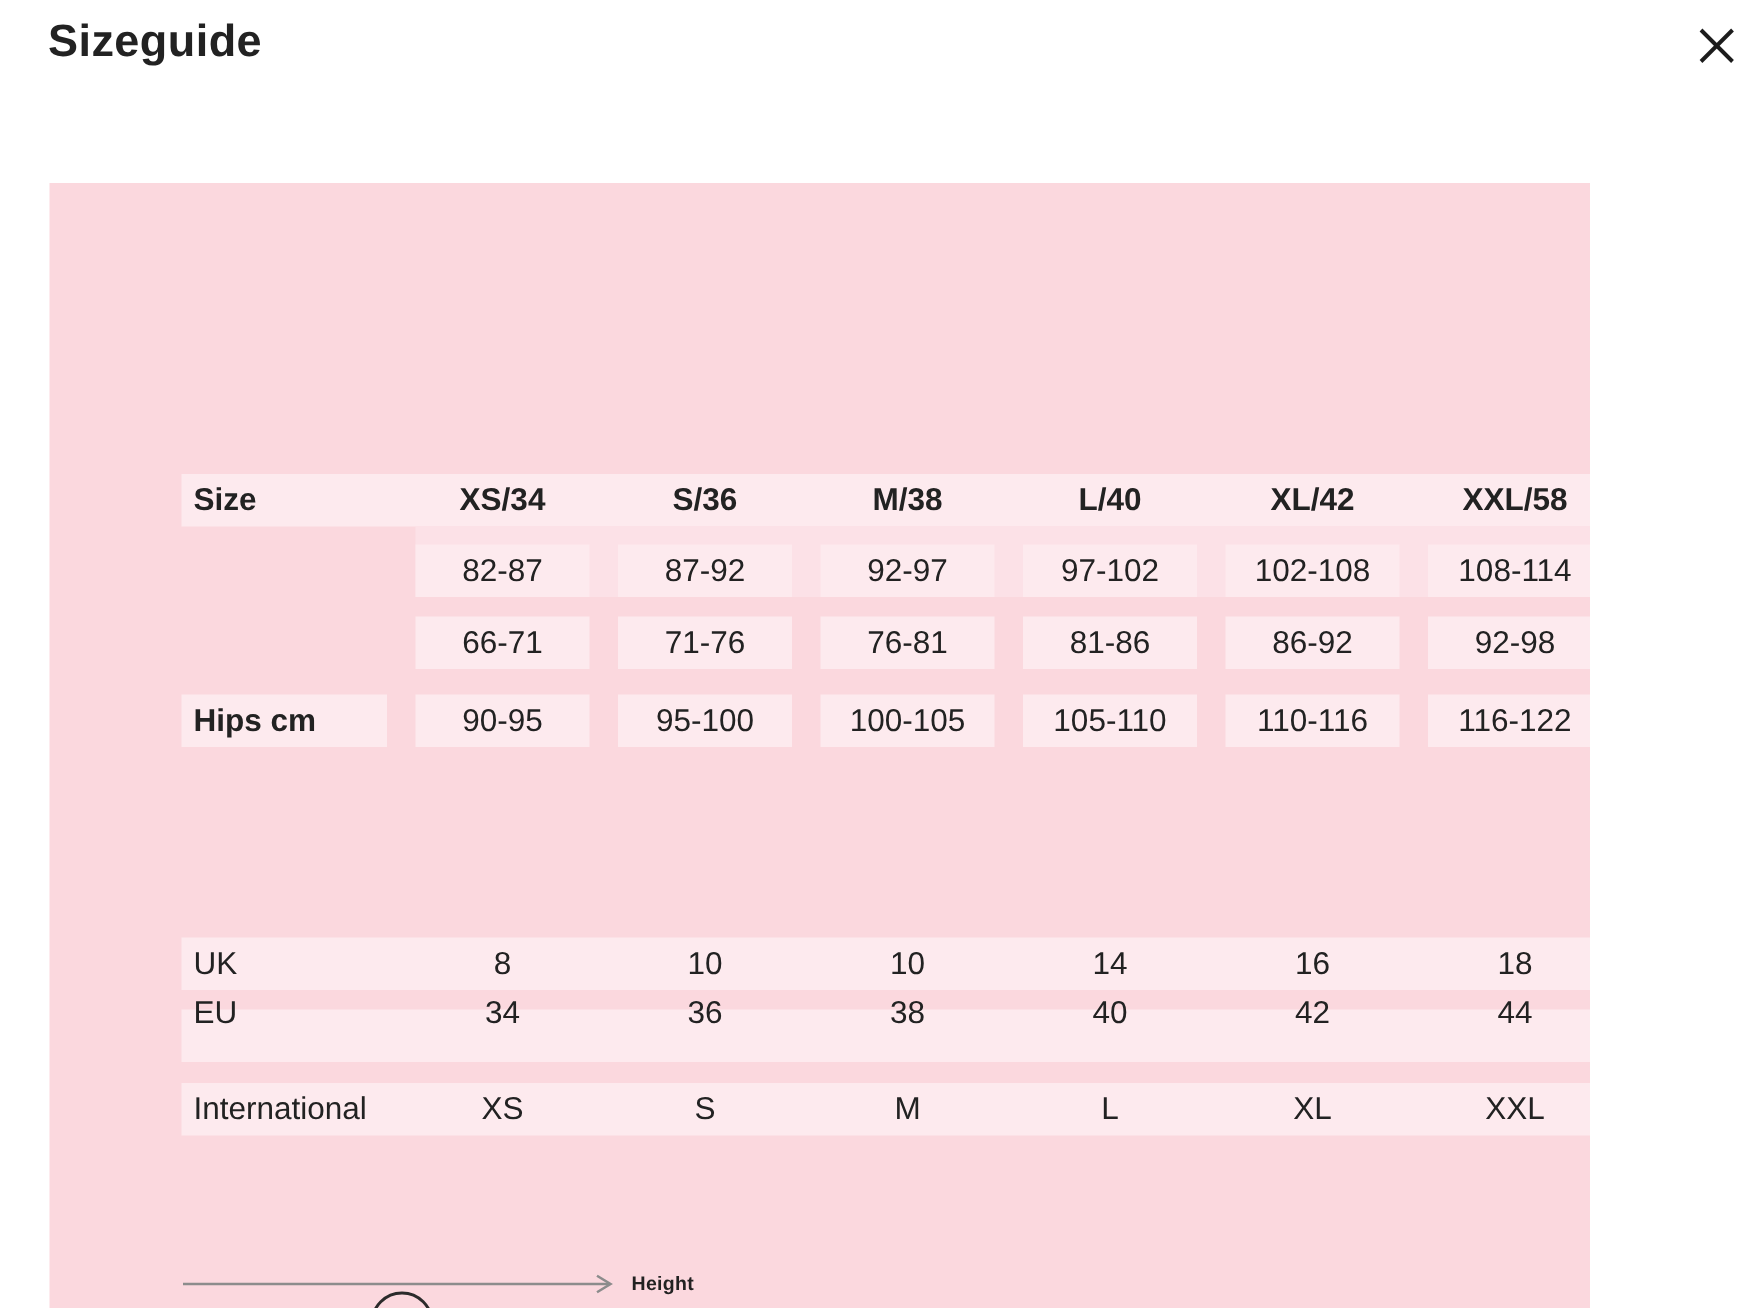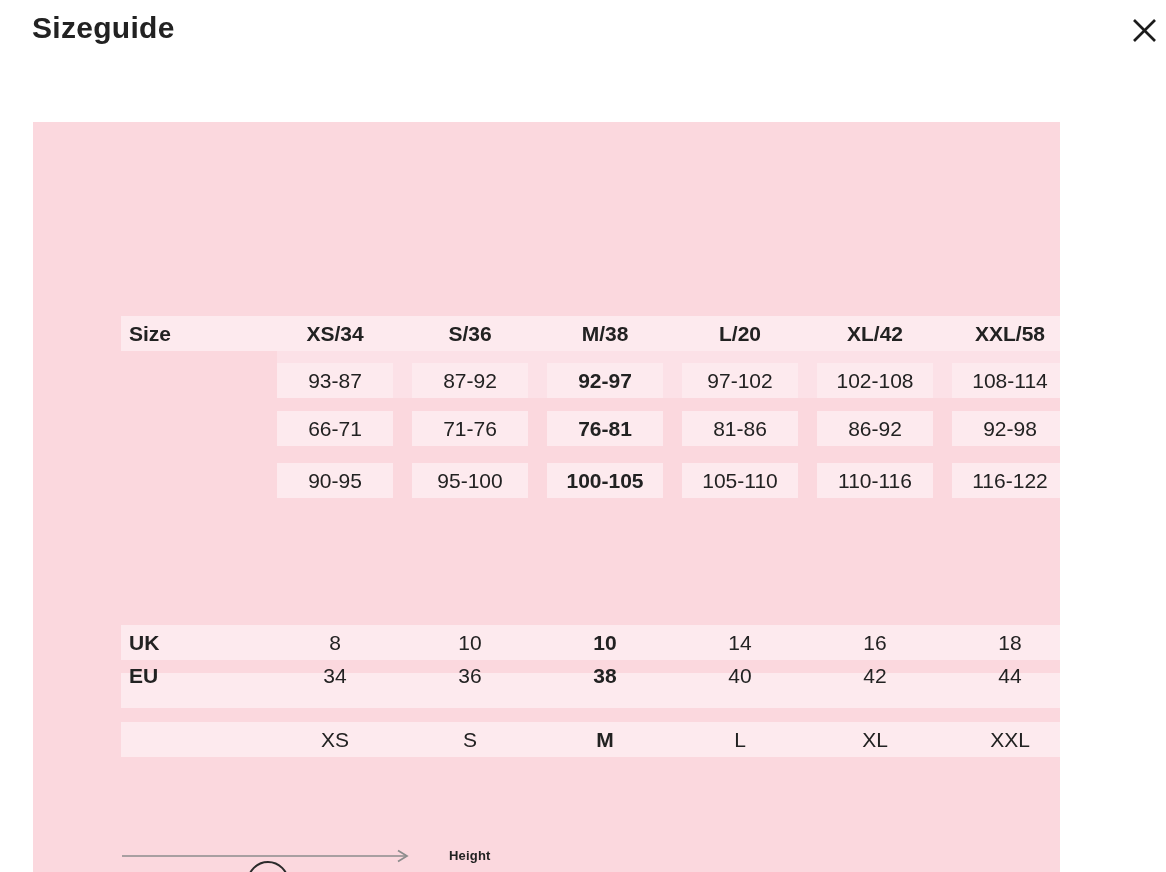--- a/index.html
+++ b/index.html
@@ -26,21 +26,21 @@
   }
   
   .cell,.hdr,.stripval{
     position:absolute;display:flex;align-items:center;justify-content:center;
     font-size:21px;color:var(--text);
   }
   .cell{background:var(--cell-bg);}
   .col-label{left:88px;width:137px;}
   .col-0{left:244px;width:116px;}
   .col-1{left:379px;width:116px;}
-  .col-2{left:514px;width:116px;font-weight:bold;}
+  .col-2{left:514px;width:116px;}
   .col-3{left:649px;width:116px;}
   .col-4{left:784px;width:116px;}
   .col-5{left:919px;width:116px;}
   .bold{font-weight:700;}
   .left-al{justify-content:flex-start;padding-left:8px;}
   
   .header-strip{position:absolute;left:88px;top:194px;width:947px;height:35px;background:var(--cell-bg);}
   .hdr{top:194px;height:35px;font-weight:700;}
   .chest-band{position:absolute;left:244px;top:229px;width:791px;height:47px;background:var(--band-bg);}
   .label-chest{top:229px;height:47px;}
@@ -48,24 +48,24 @@
   .label-waist,.row-waist{top:289px;height:35px;}
   .label-hips,.row-hips{top:341px;height:35px;}
   
   .strip{position:absolute;left:88px;width:947px;height:35px;background:var(--cell-bg);}
   .strip-uk{top:503px;}
   .strip-eu{top:551px;}
   .strip-intl{top:600px;}
   .sv-uk{top:503px;height:35px;}
   .sv-eu{top:536px;height:35px;}
   .sv-intl{top:600px;height:35px;}
-  .strip-label{position:absolute;left:96px;height:35px;display:flex;align-items:center;font-weight:700;font-size:21px;color:var(--text);}
+  .strip-label{position:absolute;left:96px;height:35px;display:flex;align-items:center;font-weight:400;font-size:21px;color:var(--text);}
   
   .height-arrow{position:absolute;left:89px;top:727px;}
-  .height-label{position:absolute;left:388px;top:726px;height:15px;display:flex;align-items:center;font-size:13px;font-weight:700;letter-spacing:.2px;color:var(--text);margin-left:28px;}
+  .height-label{position:absolute;left:388px;top:726px;height:15px;display:flex;align-items:center;font-size:13px;font-weight:700;letter-spacing:.2px;color:var(--text);}
   .figure-head{position:absolute;left:214px;top:739px;width:42px;height:42px;border:2.5px solid var(--outline);border-radius:50%;}
 </style>
 </head>
 <body>
 
 <h1 class="modal-title">Sizeguide</h1>
 
 <button class="close-btn">
   <span style="display:flex;">
     <svg width="27" height="27" viewBox="0 0 27 27">
@@ -77,38 +77,39 @@
 
 <div class="panel">
 
   <div class="header-strip"></div>
   <div class="chest-band"></div>
 
   <div class="hdr col-label left-al">Size</div>
   <div class="hdr col-0">XS/34</div>
   <div class="hdr col-1">S/36</div>
   <div class="hdr col-2">M/38</div>
-  <div class="hdr col-3">L/20</div>
+  <div class="hdr col-3">L/40</div>
   <div class="hdr col-4">XL/42</div>
   <div class="hdr col-5">XXL/58</div>
 
-  <div class="cell col-0 row-chest">93-87</div>
+  <div class="cell col-0 row-chest">82-87</div>
   <div class="cell col-1 row-chest">87-92</div>
   <div class="cell col-2 row-chest">92-97</div>
   <div class="cell col-3 row-chest">97-102</div>
   <div class="cell col-4 row-chest">102-108</div>
   <div class="cell col-5 row-chest">108-114</div>
 
   <div class="cell col-0 row-waist">66-71</div>
   <div class="cell col-1 row-waist">71-76</div>
   <div class="cell col-2 row-waist">76-81</div>
   <div class="cell col-3 row-waist">81-86</div>
   <div class="cell col-4 row-waist">86-92</div>
   <div class="cell col-5 row-waist">92-98</div>
 
+  <div class="cell col-label label-hips bold left-al">Hips cm</div>
   <div class="cell col-0 row-hips">90-95</div>
   <div class="cell col-1 row-hips">95-100</div>
   <div class="cell col-2 row-hips">100-105</div>
   <div class="cell col-3 row-hips">105-110</div>
   <div class="cell col-4 row-hips">110-116</div>
   <div class="cell col-5 row-hips">116-122</div>
 
   <div class="strip strip-uk"></div>
   <div class="strip-label sv-uk">UK</div>
   <div class="stripval col-0 sv-uk">8</div>
@@ -121,20 +122,21 @@
   <div class="strip strip-eu"></div>
   <div class="strip-label sv-eu">EU</div>
   <div class="stripval col-0 sv-eu">34</div>
   <div class="stripval col-1 sv-eu">36</div>
   <div class="stripval col-2 sv-eu">38</div>
   <div class="stripval col-3 sv-eu">40</div>
   <div class="stripval col-4 sv-eu">42</div>
   <div class="stripval col-5 sv-eu">44</div>
 
   <div class="strip strip-intl"></div>
+  <div class="strip-label sv-intl">International</div>
   <div class="stripval col-0 sv-intl">XS</div>
   <div class="stripval col-1 sv-intl">S</div>
   <div class="stripval col-2 sv-intl">M</div>
   <div class="stripval col-3 sv-intl">L</div>
   <div class="stripval col-4 sv-intl">XL</div>
   <div class="stripval col-5 sv-intl">XXL</div>
 
   <span class="height-arrow">
     <svg width="292" height="14" viewBox="0 0 292 14">
       <line x1="0" y1="7" x2="284" y2="7" stroke="#8c8c8c" stroke-width="1.7"></line>

